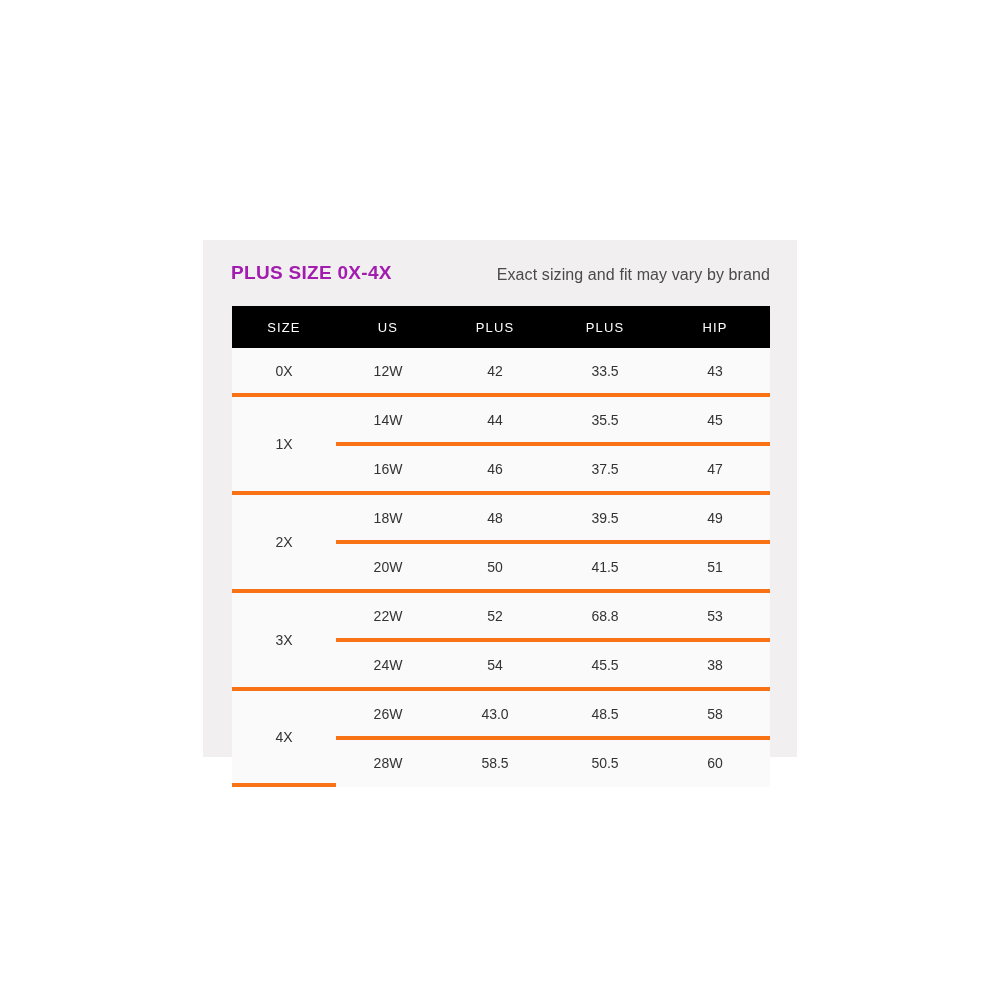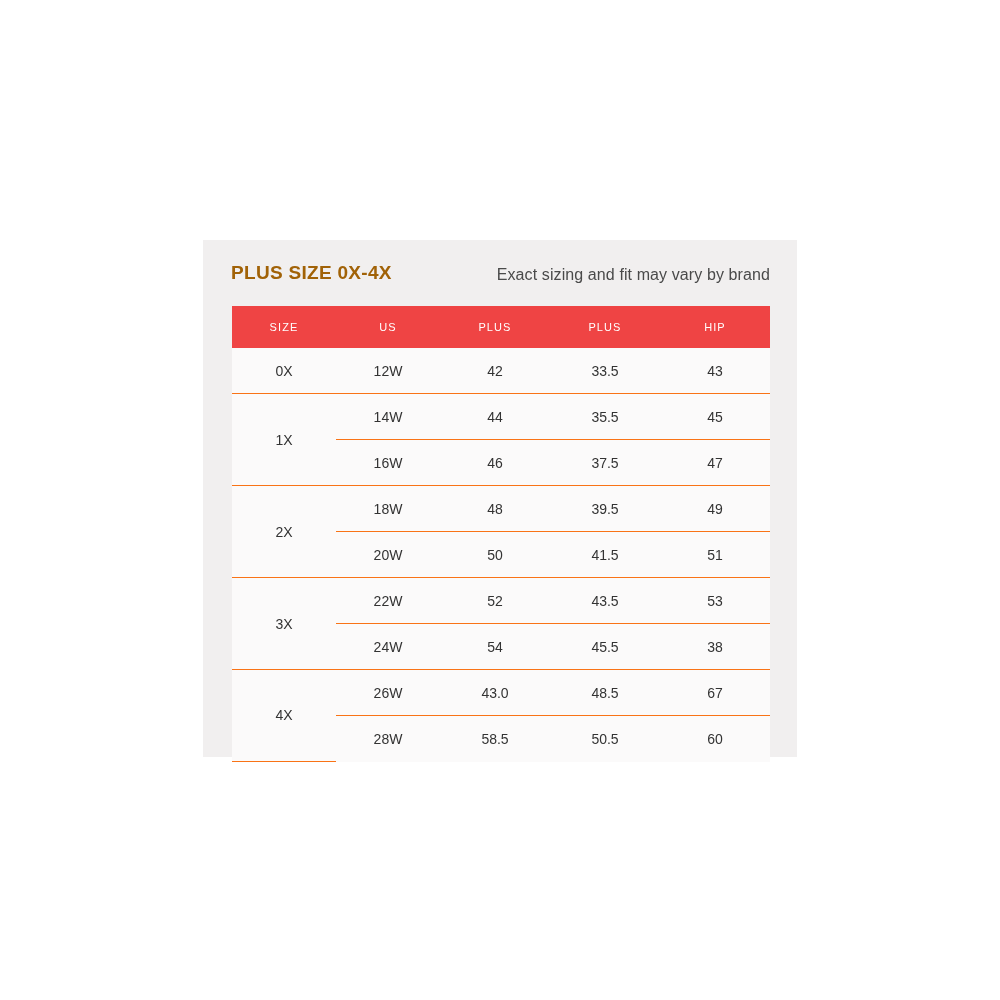--- a/index.html
+++ b/index.html
@@ -28,58 +28,58 @@
   .card-head {
     position: relative;
     height: 66px;
   }
   .card-title {
     position: absolute;
     left: 28px;
     top: 22px;
     font-size: 19px;
     font-weight: bold;
-    color: #a16207;
+    color: #a21caf;
     letter-spacing: 0.3px;
   }
   .card-note {
     position: absolute;
     right: 27px;
     top: 26px;
     font-size: 16px;
     color: #4a4a4a;
     letter-spacing: 0.1px;
   }
   table.size-table {
     position: absolute;
     left: 29px;
     top: 66px;
     width: 538px;
     border-collapse: collapse;
     table-layout: fixed;
     background: #fbfafa;
   }
   table.size-table thead th {
-    background: #ef4444;
+    background: #000000;
     color: #ffffff;
-    font-size: 11px;
+    font-size: 13px;
     font-weight: normal;
     letter-spacing: 1.1px;
     height: 40px;
     text-align: center;
     vertical-align: middle;
   }
   table.size-table td {
     height: 43px;
     text-align: center;
     vertical-align: middle;
     font-size: 14px;
     color: #333333;
     background: #fbfafa;
-    border-bottom: 1px solid #f97316;
+    border-bottom: 4px solid #f97316;
   }
   table.size-table tbody tr:last-child td {
     border-bottom: none;
     text-align: center;
   }
   td.size-cell {
     font-size: 14px;
     color: #333333;
     border-bottom: 1px solid #eceaea;
   }
@@ -152,36 +152,36 @@
           <td>20W</td>
           <td>50</td>
           <td>41.5</td>
           <td>51</td>
         </tr>
 
         <tr>
           <td class="size-cell" rowspan="2">3X</td>
           <td>22W</td>
           <td>52</td>
-          <td>43.5</td>
+          <td>68.8</td>
           <td>53</td>
         </tr>
         <tr>
           <td>24W</td>
           <td>54</td>
           <td>45.5</td>
           <td>38</td>
         </tr>
 
         <tr>
           <td class="size-cell" rowspan="2">4X</td>
           <td>26W</td>
           <td>43.0</td>
           <td>48.5</td>
-          <td>67</td>
+          <td>58</td>
         </tr>
         <tr>
           <td>28W</td>
           <td>58.5</td>
           <td>50.5</td>
           <td>60</td>
         </tr>
 
       </tbody>
     </table>

